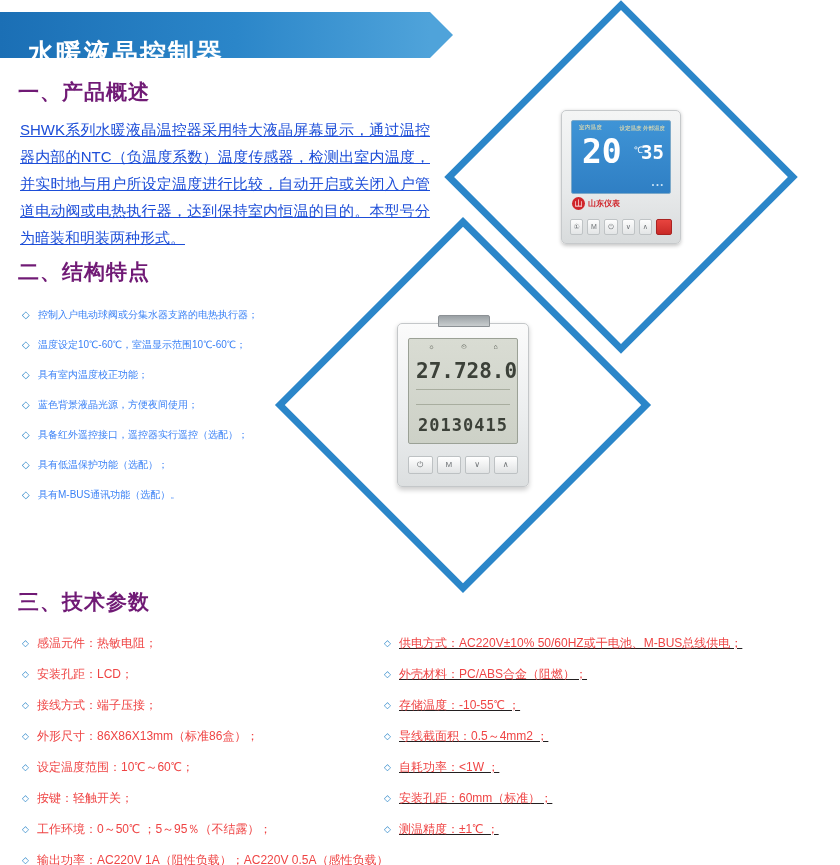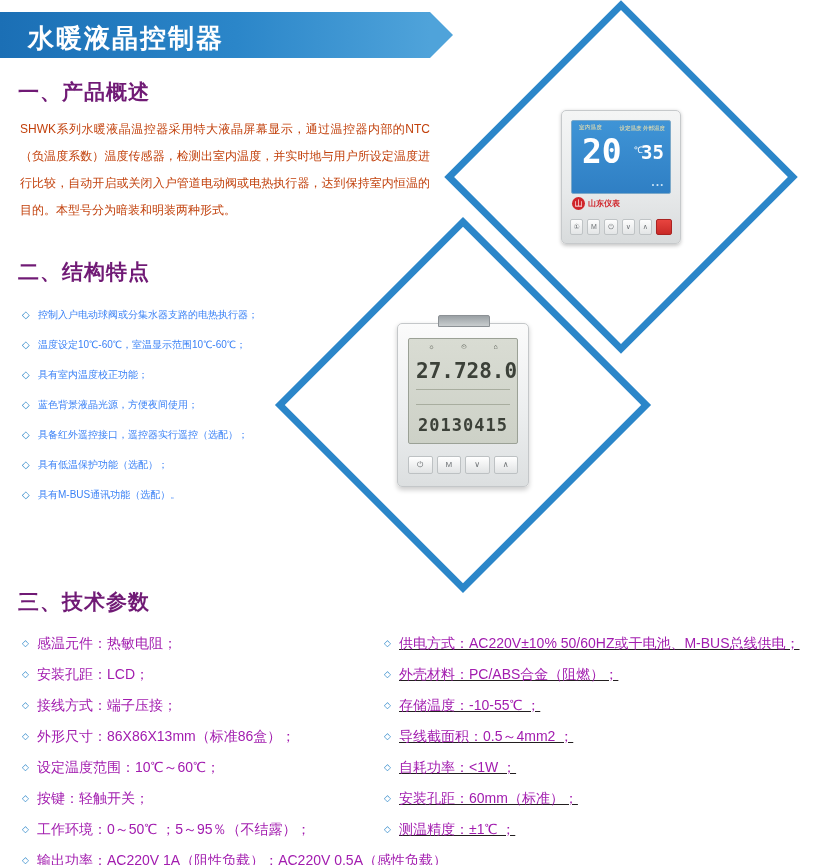--- a/index.html
+++ b/index.html
@@ -32,43 +32,44 @@
     top: 0;
     width: 0;
     height: 0;
     border-top: 23px solid transparent;
     border-bottom: 23px solid transparent;
     border-left: 23px solid #4fa3da;
   }
   .header-title {
     position: absolute;
     left: 28px;
-    top: 9px;
+    top: 24px;
     font-size: 26px;
     font-weight: bold;
     color: #ffffff;
     letter-spacing: 2px;
   }
 
   
   .sec-heading {
     position: absolute;
     font-size: 21px;
     font-weight: bold;
     color: #701a75;
     letter-spacing: 1px;
   }
 
   
   .para {
     position: absolute;
-    font-size: 12px;
+    font-size: 15px;
     line-height: 27px;
-    color: #c2410c;
+    color: #1d4ed8;
     text-align: justify;
+    text-decoration: underline;
   }
 
   
   .bullet-list {
     position: absolute;
     list-style: none;
     margin: 0;
     padding: 0;
   }
   .bullet-list li {
@@ -322,24 +323,24 @@
   
   .spec-col {
     position: absolute;
     list-style: none;
     margin: 0;
     padding: 0;
   }
   .spec-col li {
     position: relative;
     padding-left: 15px;
-    font-size: 14px;
+    font-size: 12px;
     line-height: 31px;
     white-space: nowrap;
-    color: #a21caf;
+    color: #ef4444;
   }
   .spec-col li::before {
     content: "\25C7";
     position: absolute;
     left: 0;
     top: 0;
     font-size: 9px;
     color: #2b86c9;
   }
 </style>

